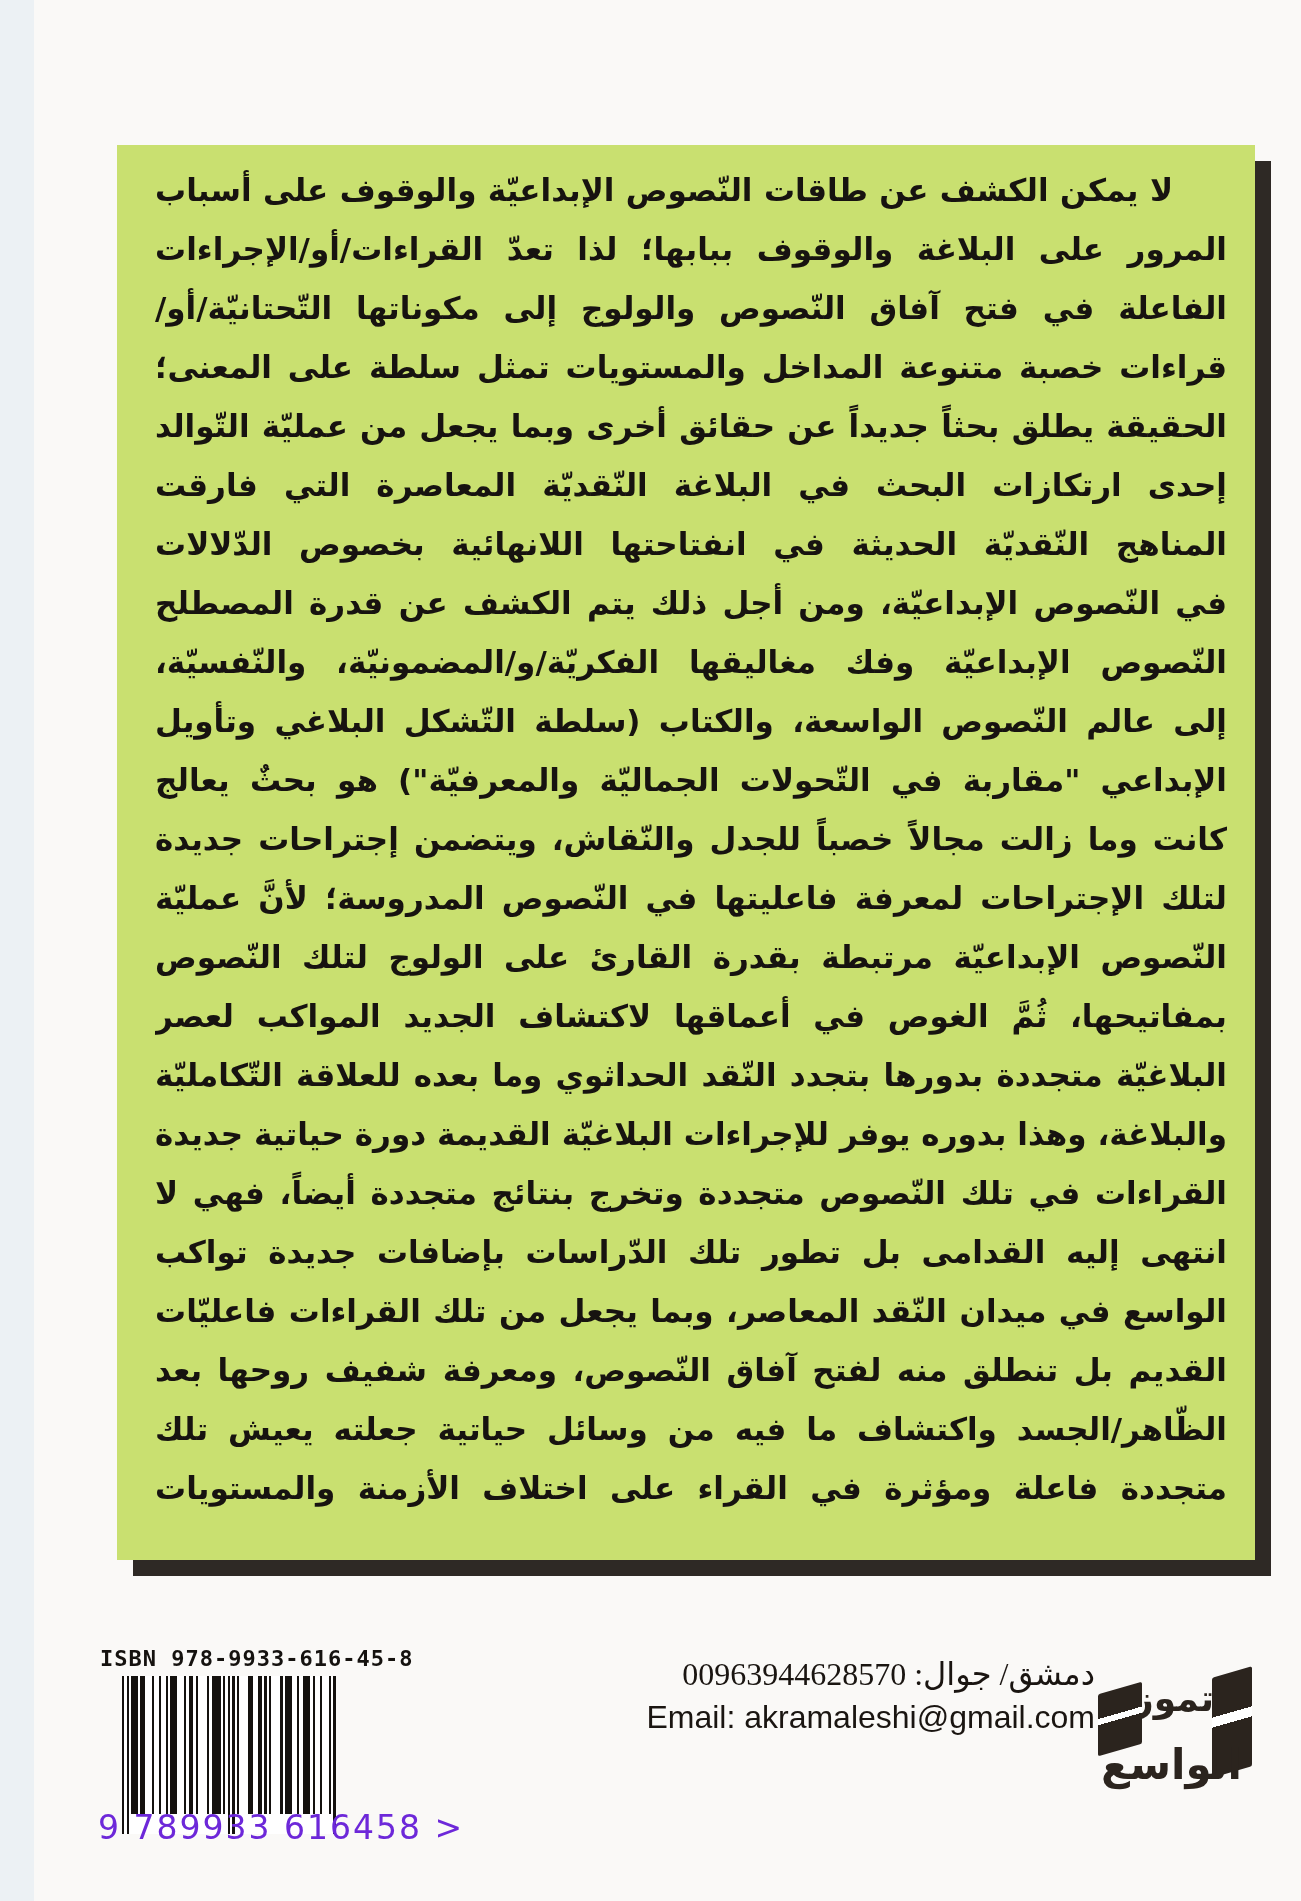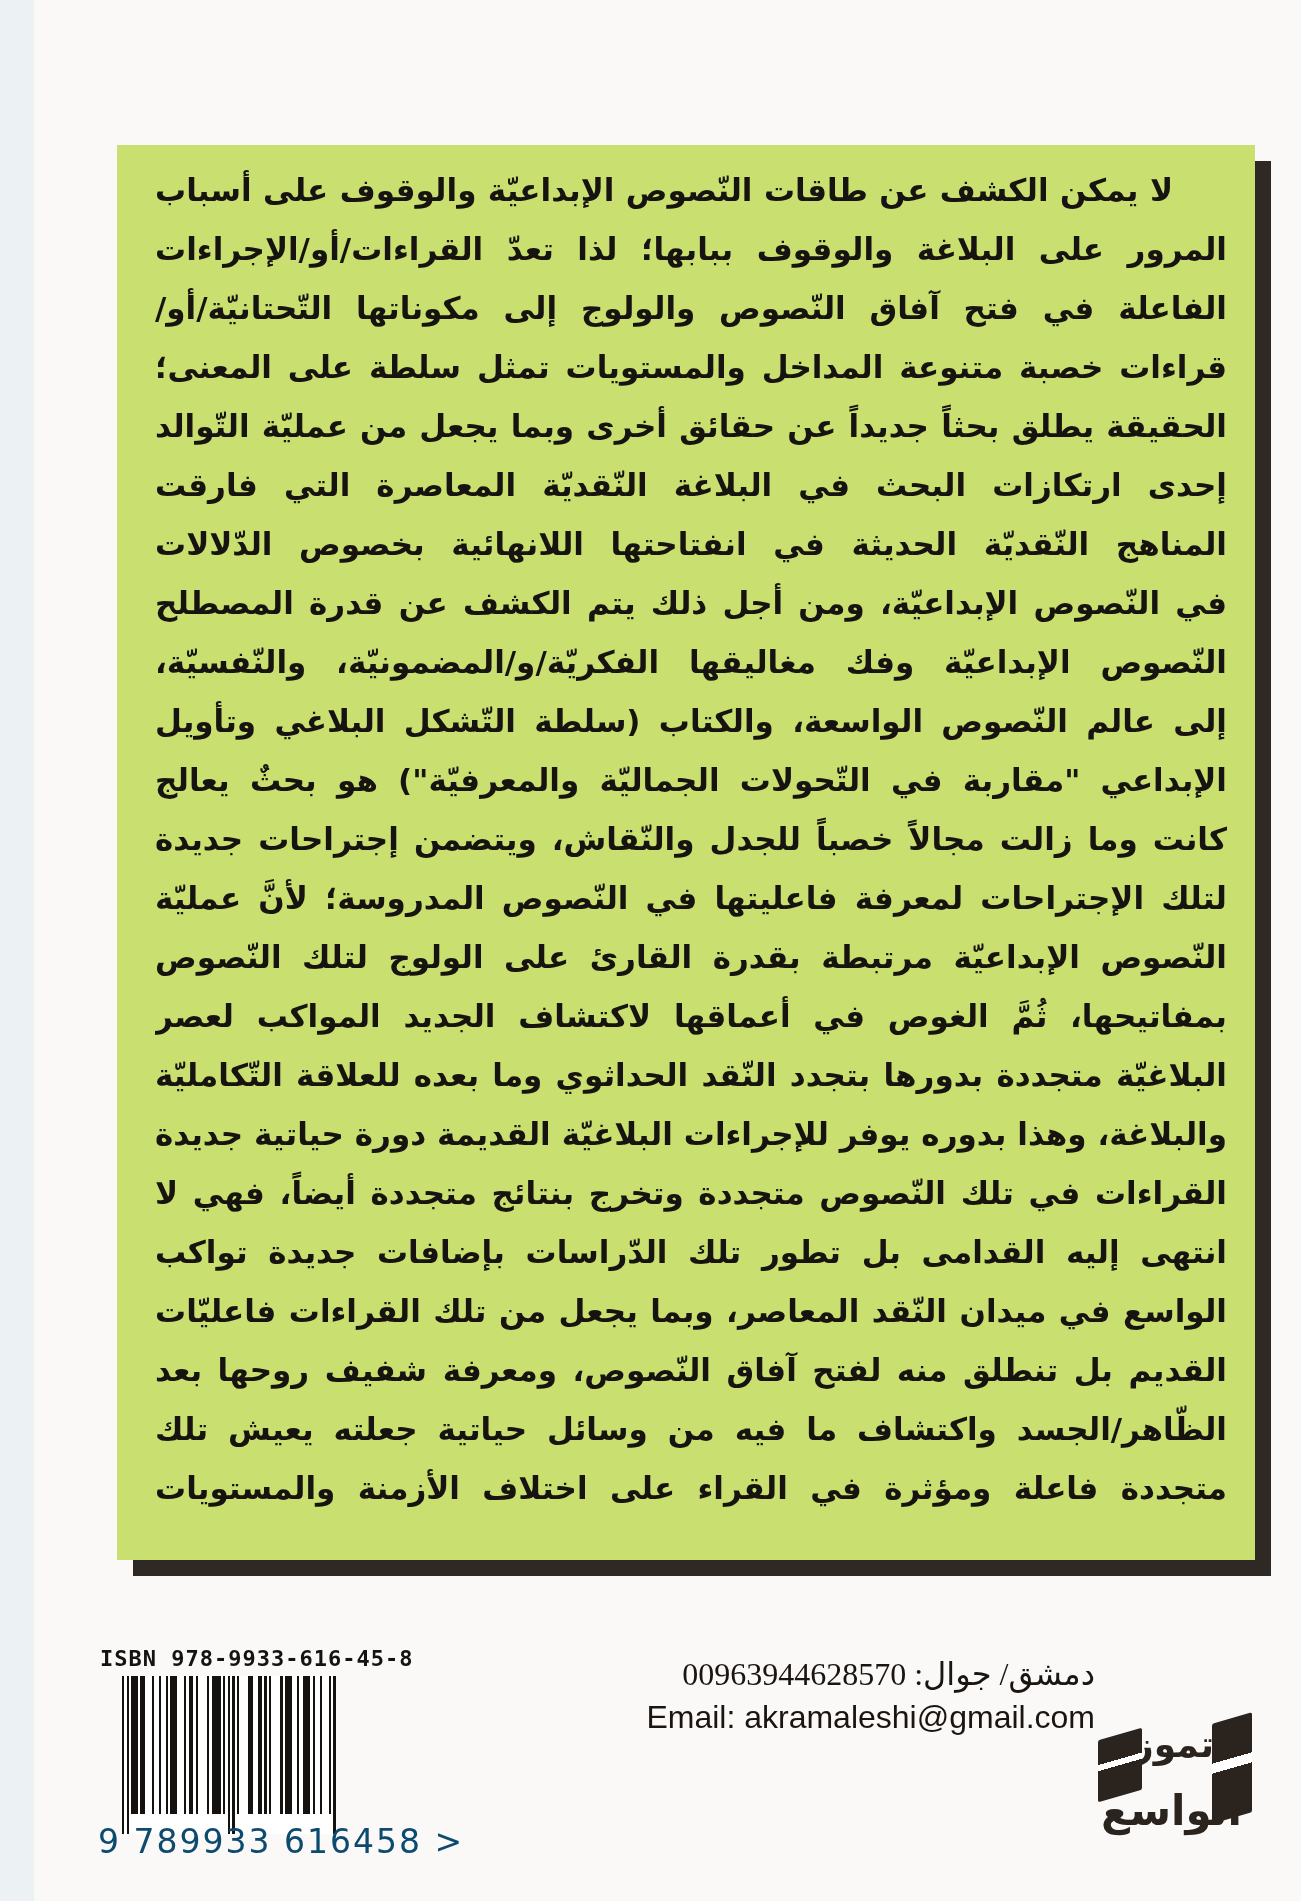--- a/index.html
+++ b/index.html
@@ -48,41 +48,41 @@
     white-space:nowrap;
   }
   .barcode{
     position:absolute;left:22px;top:30px;
     display:flex;align-items:flex-start;background:#fff;
   }
   .module{width:2.3px;height:138px;}
   .module.dark{background:#14110e;}
   .module.guard{height:158px;}
   .barcode-digits{
-    position:absolute;left:-2px;top:176px;width:300px;
-    font-size:33px;font-weight:500;color:#0c4a6e;
+    position:absolute;left:-2px;top:162px;width:300px;
+    font-size:33px;font-weight:500;color:#6d28d9;
     letter-spacing:2px;white-space:nowrap;
   }
   
   .publisher{
     position:absolute;left:480px;top:1652px;width:615px;text-align:right;
   }
   .pub-name{
     direction:rtl;font-size:31px;font-weight:700;color:#1a1511;line-height:40px;
   }
   .pub-phone{
     direction:rtl;font-size:32px;font-weight:400;line-height:40px;margin-top:2px;
     font-family:"Liberation Serif","DejaVu Sans",serif;color:#1a1511;
   }
   .pub-email{
     direction:ltr;font-size:32px;line-height:38px;margin-top:4px;
     font-family:Liberation Sans, sans-serif;color:#1a1511;
   }
   
-  .logo{position:absolute;left:1096px;top:1712px;width:164px;height:156px;}
+  .logo{position:absolute;left:1096px;top:1666px;width:164px;height:156px;}
   .book{
     position:absolute;
     background:linear-gradient(#2b241e 0 40%,#ffffff 40% 50%,#2b241e 50% 100%);
     transform:skewY(-16deg);
     border-radius:2px;
   }
   .book1{left:2px;top:22px;width:44px;height:62px;}
   .book2{left:116px;top:6px;width:40px;height:100px;}
   .logo-top{
     position:absolute;left:44px;top:12px;width:74px;text-align:center;

